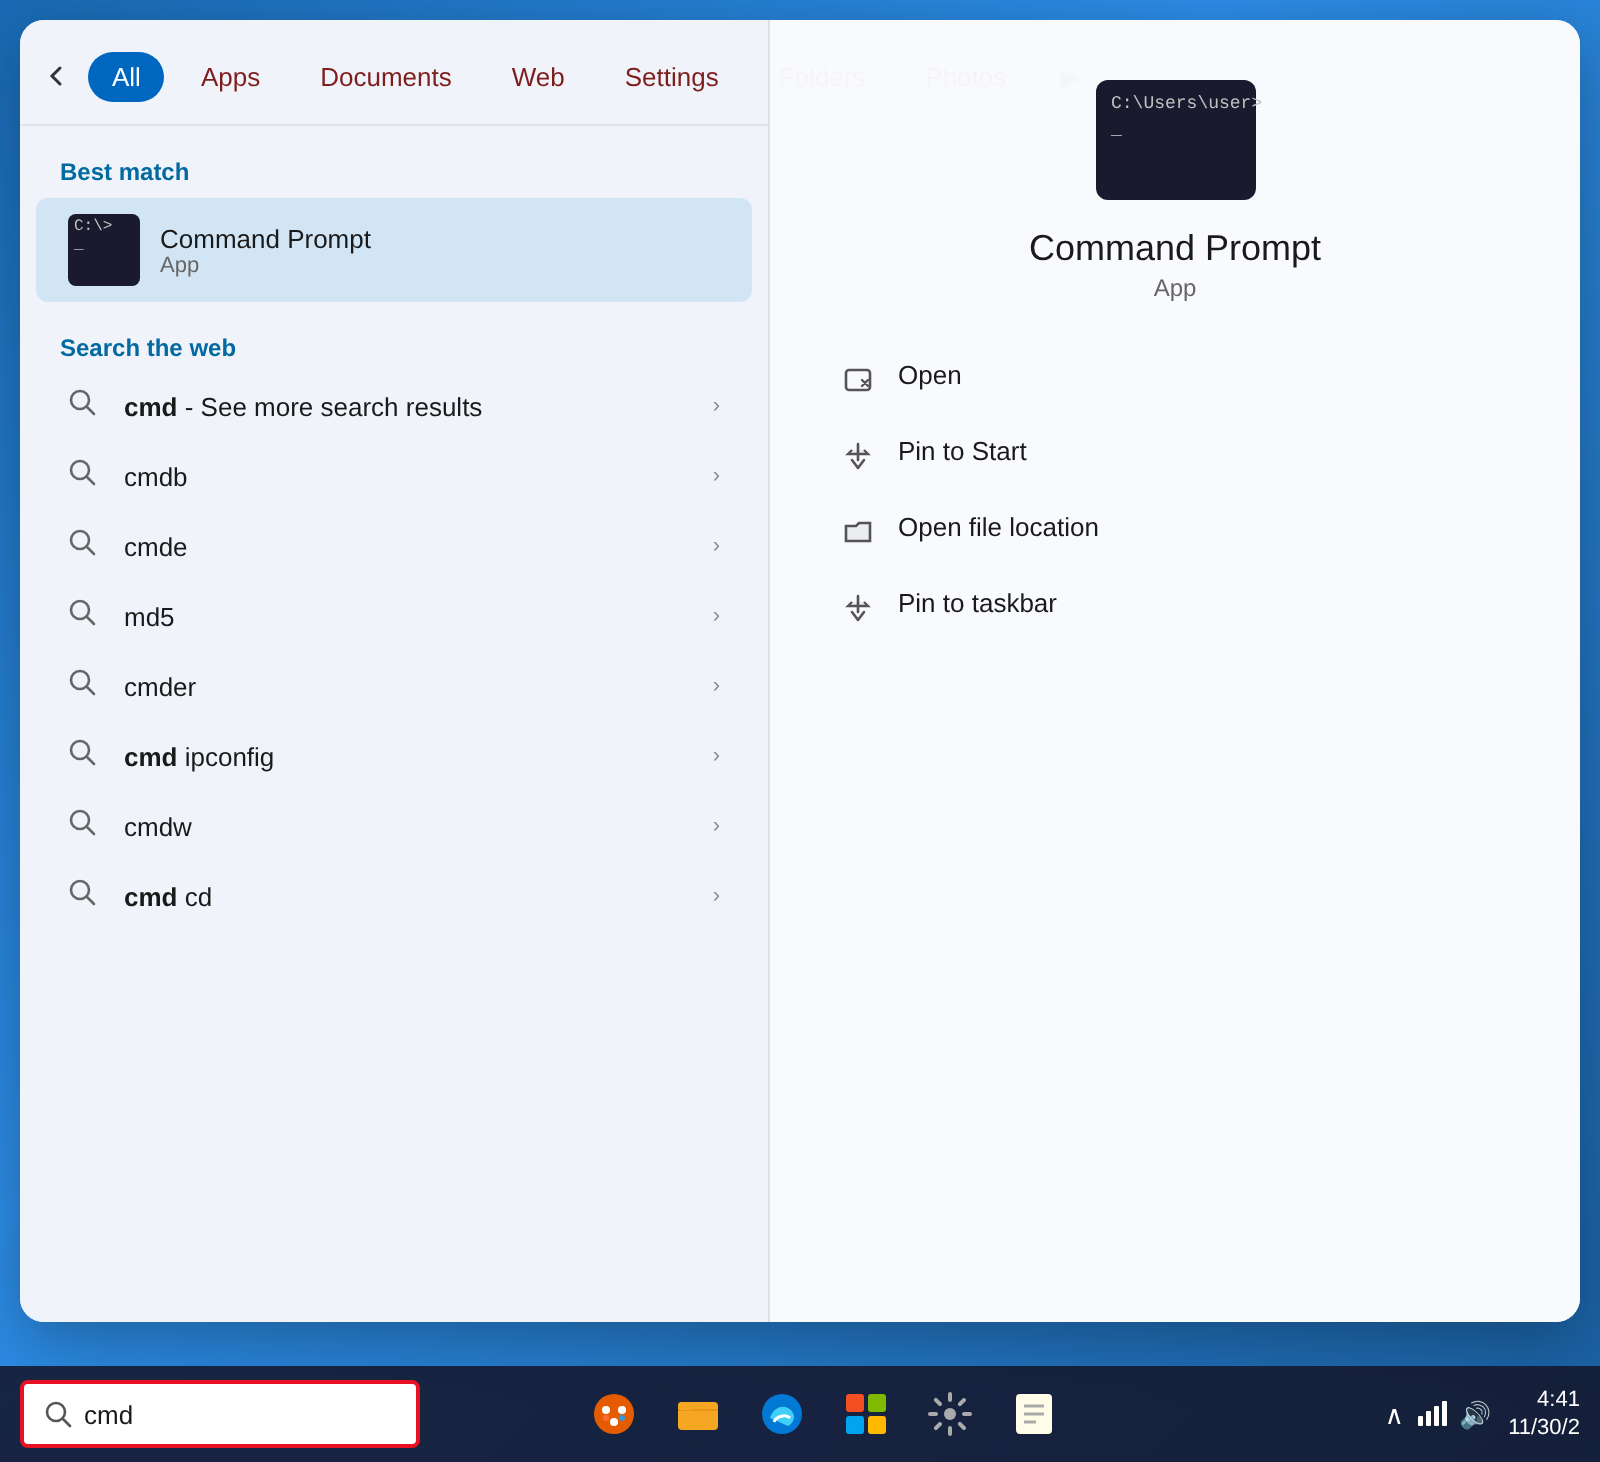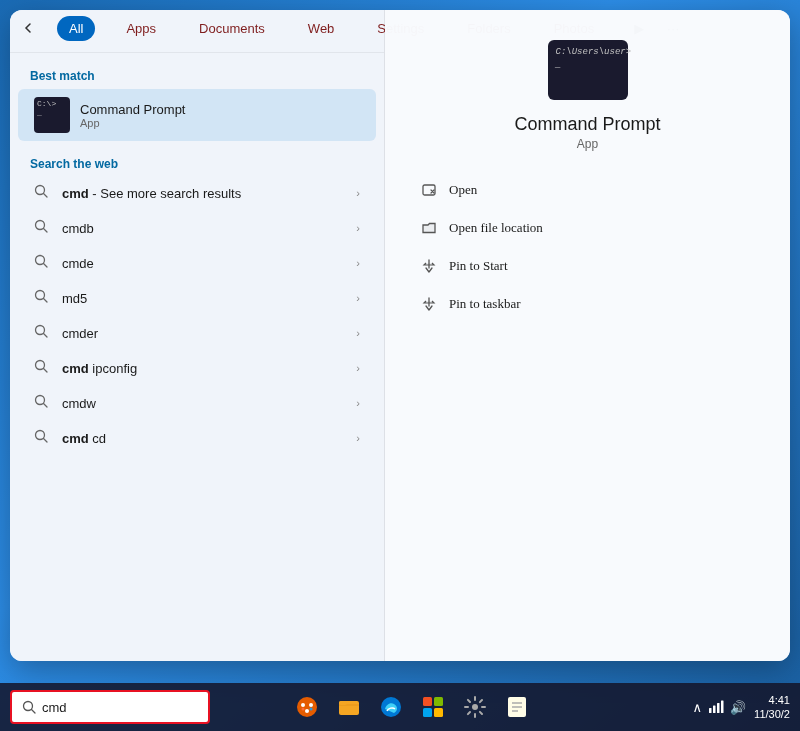--- a/index.html
+++ b/index.html
@@ -32,22 +32,22 @@
       background: rgba(240, 244, 250, 0.98);
       border-right: 1px solid rgba(0,0,0,0.08);
       display: flex;
       flex-direction: column;
     }
 
     
     .nav-tabs {
       display: flex;
       align-items: center;
-      padding: 4px 12px 10px;
-      gap: 19px;
+      padding: 14px 12px 10px;
+      gap: 6px;
       border-bottom: 1px solid rgba(0,0,0,0.06);
     }
 
     .nav-back {
       width: 28px;
       height: 28px;
       border-radius: 50%;
       background: transparent;
       border: none;
       cursor: pointer;
@@ -211,21 +211,20 @@
       justify-content: flex-start;
       padding: 6px 8px;
       position: relative;
     }
 
     .cmd-preview-text {
       font-family: 'Courier New', monospace;
       font-size: 9px;
       color: #c0c0c0;
       line-height: 1.4;
-      font-style: italic;
     }
 
     .app-title {
       font-size: 18px;
       font-weight: 400;
       color: #1a1a1a;
       margin-bottom: 2px;
     }
 
     .app-subtitle {
@@ -236,31 +235,30 @@
 
     .action-list {
       width: 100%;
       display: flex;
       flex-direction: column;
       gap: 0;
     }
 
     .action-item {
       display: flex;
-      align-items: center;
+      align-items: flex-start;
       padding: 9px 14px;
       border-radius: 6px;
       cursor: pointer;
       font-size: 13px;
       color: #1a1a1a;
       border: none;
       background: transparent;
       width: 100%;
       text-align: left;
-      font-family: Liberation Serif, serif;
     }
 
     .action-item.highlighted {
       border: 2px solid #e81123;
       border-radius: 4px;
       background: rgba(232, 17, 35, 0.04);
     }
 
     .action-item-icon {
       width: 20px;
@@ -504,34 +502,34 @@
             <path d="M10 8l3 3M10 11l3-3" stroke="#555" stroke-width="1.2" stroke-linecap="round"></path>
           </svg>
         </div>
         <span>Open</span>
       </button>
 
 
       <button class="action-item">
         <div class="action-item-icon">
           <svg width="16" height="16" viewBox="0 0 16 16" fill="none">
-            <path d="M2 5h5l1.5-1.5H14v9H2V5z" stroke="#555" stroke-width="1.3" fill="rgba(0,0,0,0.05)"></path>
+            <path d="M8 2v8M5 10l3 4 3-4" stroke="#555" stroke-width="1.3" stroke-linecap="round" stroke-linejoin="round"></path>
+            <path d="M5 5L3 7h10L11 5" stroke="#555" stroke-width="1.2" fill="rgba(0,0,0,0.05)"></path>
           </svg>
         </div>
-        <span>Open file location</span>
+        <span>Pin to Start</span>
       </button>
 
       <button class="action-item">
         <div class="action-item-icon">
           <svg width="16" height="16" viewBox="0 0 16 16" fill="none">
-            <path d="M8 2v8M5 10l3 4 3-4" stroke="#555" stroke-width="1.3" stroke-linecap="round" stroke-linejoin="round"></path>
-            <path d="M5 5L3 7h10L11 5" stroke="#555" stroke-width="1.2" fill="rgba(0,0,0,0.05)"></path>
+            <path d="M2 5h5l1.5-1.5H14v9H2V5z" stroke="#555" stroke-width="1.3" fill="rgba(0,0,0,0.05)"></path>
           </svg>
         </div>
-        <span>Pin to Start</span>
+        <span>Open file location</span>
       </button>
 
       <button class="action-item">
         <div class="action-item-icon">
           <svg width="16" height="16" viewBox="0 0 16 16" fill="none">
             <path d="M8 2v8M5 10l3 4 3-4" stroke="#555" stroke-width="1.3" stroke-linecap="round" stroke-linejoin="round"></path>
             <path d="M5 5L3 7h10L11 5" stroke="#555" stroke-width="1.2" fill="rgba(0,0,0,0.05)"></path>
           </svg>
         </div>
         <span>Pin to taskbar</span>

